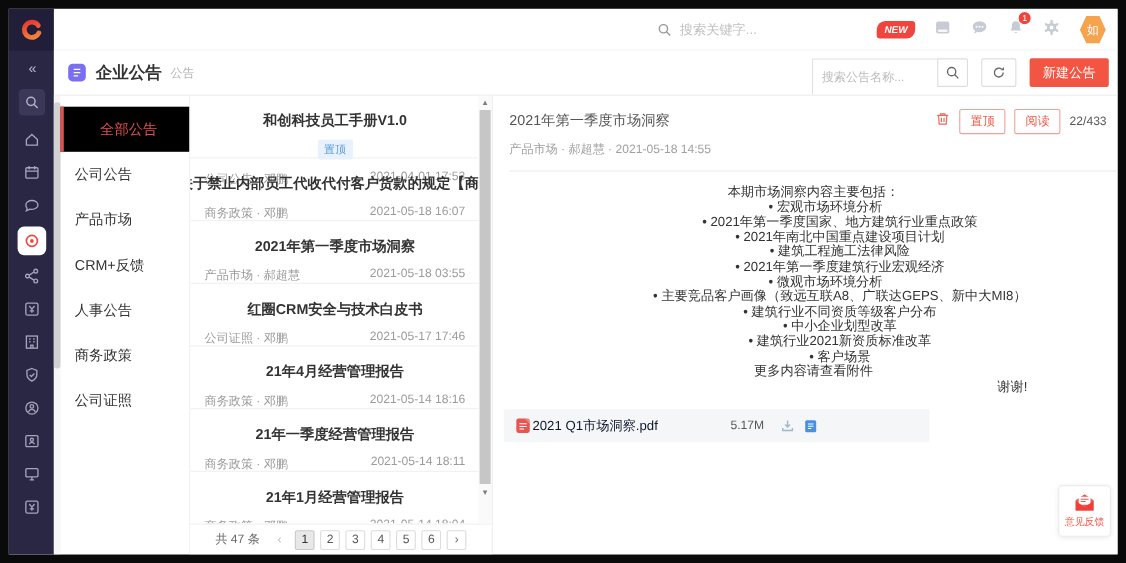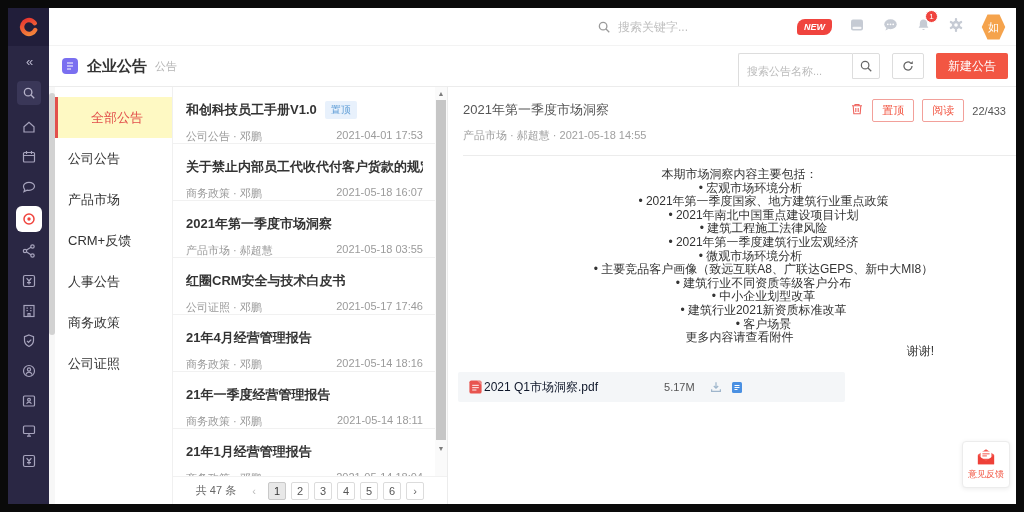--- a/index.html
+++ b/index.html
@@ -40,28 +40,28 @@
   .btn-new { height:26px; background:#f25643; color:#fff; font-size:12px; border:none; border-radius:2px; padding:0 12px; margin-left:12px; cursor:pointer; font-family:inherit; }
 
   
   .content { position:absolute; left:41px; top:78px; width:967px; height:418px; background:#fff; border-top:1px solid #ececec; }
   .vscroll { position:absolute; left:0; top:0; width:6px; height:100%; background:#f7f7f7; }
   .vscroll .thumb { position:absolute; left:0; top:6px; width:6px; height:242px; background:#d2d2d2; border-radius:3px; }
 
   
   .cats { position:absolute; left:6px; top:0; width:118px; height:100%; border-right:1px solid #f0f0f0; padding-top:10px; }
   .cat { height:41px; display:flex; align-items:center; padding-left:13px; font-size:13px; color:#333; cursor:pointer; position:relative; }
-  .cat.active { background:#fef9c3; color:#e2504c;padding-left:36px; }
+  .cat.active { background:#000000; color:#e2504c;padding-left:36px; }
   .cat.active::before { content:""; position:absolute; left:0; top:0; bottom:0; width:3px; background:#e2504c; }
 
   
   .list { position:absolute; left:124px; top:0; width:275px; height:100%; border-right:1px solid #ececec; }
   .list-items { position:absolute; left:0; top:0; right:12px; bottom:28px; overflow:hidden; }
   .item { padding:14px 12px 0 13px; height:57px; border-bottom:1px solid #f1f1f1; cursor:pointer; }
-  .item-title-row { display:flex; align-items:center; gap:8px; }
+  .item-title-row { display:flex; align-items:center; gap:8px;flex-direction:column; }
   .item-title { font-size:13px; font-weight:bold; color:#333; white-space:nowrap; overflow:hidden; }
   .item-badge { flex:none; background:#e8f1fc; color:#5b9bd5; font-size:10px; padding:2px 6px; border-radius:2px; }
   .item-badge:empty { display:none; }
   .item-meta { display:flex; justify-content:space-between; margin-top:10px; font-size:11px; color:#9b9b9b; }
   .list-sb { position:absolute; right:0; top:0; width:12px; bottom:28px; background:#fafafa; }
   .list-sb .arr { position:absolute; left:0; width:12px; height:12px; color:#7d7d7d; font-size:7px; display:flex; align-items:center; justify-content:center; }
   .list-sb .thumb { position:absolute; left:1px; top:13px; width:10px; bottom:36px; background:#c6c6c6; }
   .pagination { position:absolute; left:0; right:0; bottom:0; height:28px; border-top:1px solid #f1f1f1; display:flex; align-items:center; justify-content:center; gap:5px; font-size:11px; color:#666; background:#fff; }
   .pg-total { margin-right:4px; }
   .pg-btn { min-width:18px; height:18px; border:1px solid #dcdcdc; border-radius:2px; background:#fff; display:flex; align-items:center; justify-content:center; font-size:11px; color:#555; cursor:pointer; }

